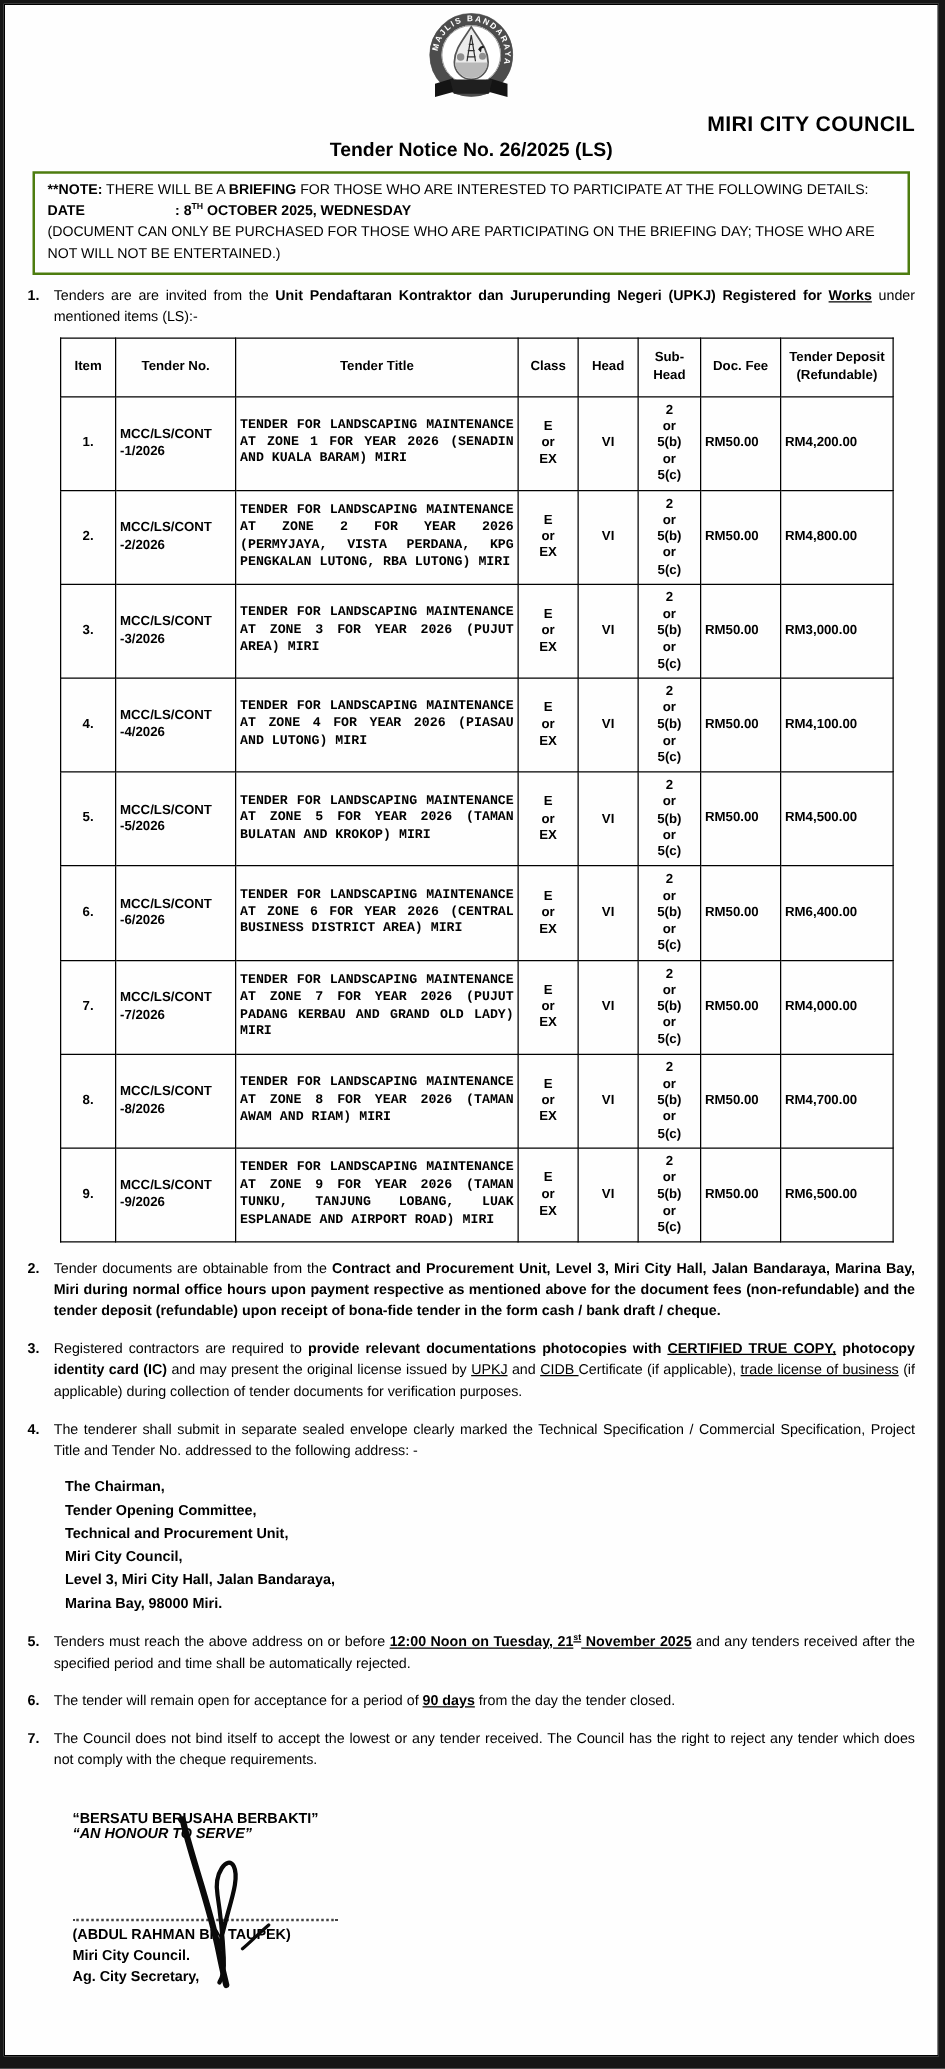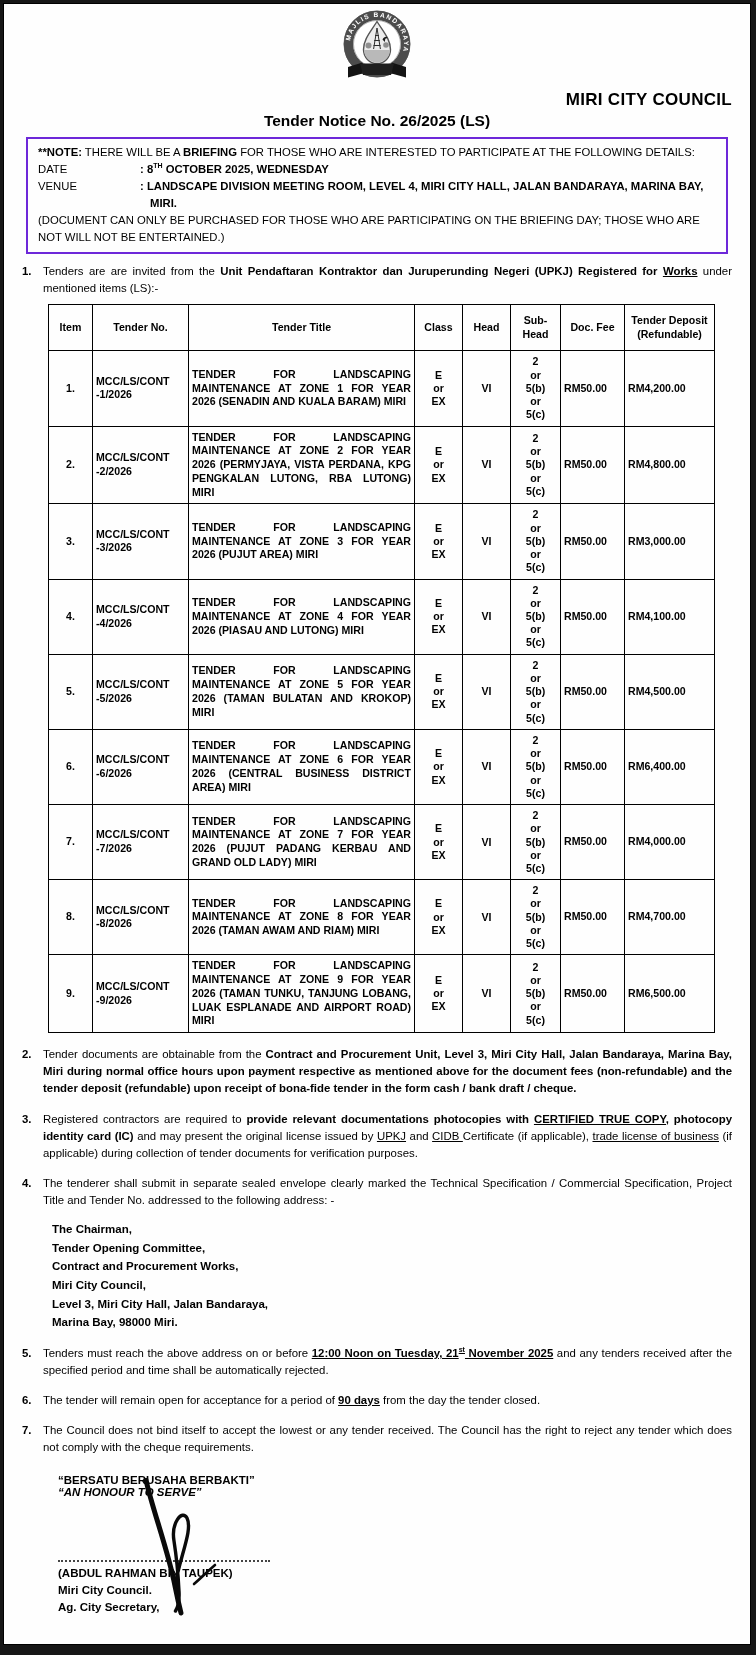--- a/index.html
+++ b/index.html
@@ -15,54 +15,54 @@
   .b{font-weight:bold}
   .u{text-decoration:underline}
   sup{font-size:0.62em;line-height:0;}
   
   .header{text-align:center;}
   .logo{display:block;margin:0 auto;}
   .org-name{font-size:17px;font-weight:bold;letter-spacing:.3px;margin-top:2px;text-align:right;}
   .notice-title{font-size:15.5px;font-weight:bold;margin-top:2px;}
   
   .note-box{
-    margin:7px 4px 0 4px;border:2px solid #6d28d9;padding:5px 10px 6px 10px;
+    margin:7px 4px 0 4px;border:2px solid #4d7c0f;padding:5px 10px 6px 10px;
     font-size:11.3px;line-height:1.5;
   }
   .note-row{display:flex;}
-  .note-label{width:102px;flex:none;font-weight:normal;}
+  .note-label{width:102px;flex:none;font-weight:bold;}
   .note-value{flex:1;padding-left:10px;text-indent:-10px;}
   
   .clause{display:flex;font-size:11.4px;line-height:1.5;margin-top:13px;}
   .clause-num{font-weight:bold;width:21px;flex:none;}
   .clause-text{flex:1;text-align:justify;}
   .clause-1{margin-top:9px;}
   
   table.tender{
     border-collapse:collapse;table-layout:fixed;width:666px;margin:7px 0 0 26px;
     font-size:10.6px;line-height:1.3;
   }
   table.tender th,table.tender td{border:1.4px solid #000;box-sizing:border-box;}
   table.tender th{font-weight:bold;padding:9px 2px;white-space:pre-line;text-align:center;}
   table.tender td{font-weight:bold;vertical-align:middle;padding:4px 3px;}
   col.w-item{width:44px}col.w-no{width:96px}col.w-title{width:226px}
   col.w-class{width:48px}col.w-head{width:48px}col.w-sub{width:50px}
   col.w-fee{width:64px}col.w-dep{width:90px}
   td.c-item{text-align:center;}
   td.c-no{white-space:pre-line;padding-left:8px;}
-  td.c-title{text-align:justify;padding:5px 8px;}
+  td.c-title{text-align:justify;padding:5px 8px;font-family:Liberation Mono, monospace;}
   td.c-class,td.c-head,td.c-sub{text-align:center;white-space:pre-line;line-height:1.25;}
   td.c-fee,td.c-dep{}
   
   .address{
     text-align:left;font-weight:bold;font-size:11.5px;line-height:1.62;
     margin:11px 0 0 30px;
   }
   
-  .sign-area{position:relative;margin-top:18px;padding-left:36px;font-size:11.5px;}
+  .sign-area{position:relative;margin-top:32px;padding-left:36px;font-size:11.5px;}
   .motto-line1{font-weight:bold;}
   .motto-line2{font-weight:bold;font-style:italic;}
   .dots{width:212px;height:0;border-bottom:2px dotted #444;margin-top:62px;}
   .sig-name{font-weight:bold;margin-top:3px;line-height:1.45;}
   .sig-title{font-weight:bold;line-height:1.45;}
   svg.signature{position:absolute;left:96px;top:4px;pointer-events:none;}
 </style>
 </head>
 <body>
 
@@ -93,24 +93,20 @@
     <div class="notice-title">Tender Notice No. 26/2025 (LS)</div>
   </div>
 
   <div class="note-box">
     <div><span class="b">**NOTE:</span><span> THERE WILL BE A </span><span class="b">BRIEFING</span><span> FOR THOSE WHO ARE INTERESTED TO PARTICIPATE AT THE FOLLOWING DETAILS:</span></div>
     <div>
         <div class="note-row">
           <span class="note-label">DATE</span>
           <div class="note-value"><span class="b">: 8</span><sup class="b">TH</sup><span class="b"> OCTOBER 2025, WEDNESDAY</span></div>
         </div>
-        <div class="note-row">
-          <span class="note-label">VENUE</span>
-          <div class="note-value"><span class="b">: LANDSCAPE DIVISION MEETING ROOM, LEVEL 4, MIRI CITY HALL, JALAN BANDARAYA, MARINA BAY, MIRI.</span></div>
-        </div>
       </div>
     <div><span>(DOCUMENT CAN ONLY BE PURCHASED FOR THOSE WHO ARE PARTICIPATING ON THE BRIEFING DAY; THOSE WHO ARE NOT WILL NOT BE ENTERTAINED.)</span></div>
   </div>
 
   <div class="clause clause-1">
     <span class="clause-num">1.</span>
     <div class="clause-text"><span>Tenders are are invited from the </span><span class="b">Unit Pendaftaran Kontraktor dan Juruperunding Negeri (UPKJ) Registered for </span><span class="b u">Works</span><span> under mentioned items (LS):-</span></div>
   </div>
 
   <table class="tender">
@@ -306,21 +302,21 @@
       </div>
       <div class="clause">
         <span class="clause-num">4.</span>
         <div class="clause-text"><span>The tenderer shall submit in separate sealed envelope clearly marked the Technical Specification / Commercial Specification, Project Title and Tender No. addressed to the following address: -</span></div>
       </div>
     </div>
 
   <div class="address">
       <div>The Chairman,</div>
       <div>Tender Opening Committee,</div>
-      <div>Contract and Procurement Works,</div>
+      <div>Technical and Procurement Unit,</div>
       <div>Miri City Council,</div>
       <div>Level 3, Miri City Hall, Jalan Bandaraya,</div>
       <div>Marina Bay, 98000 Miri.</div>
     </div>
 
   <div>
       <div class="clause">
         <span class="clause-num">5.</span>
         <div class="clause-text"><span>Tenders must reach the above address on or before </span><span class="b u">12:00 Noon on Tuesday, 21</span><sup class="b u">st</sup><span class="b u"> November 2025</span><span> and any tenders received after the specified period and time shall be automatically rejected.</span></div>
       </div>

